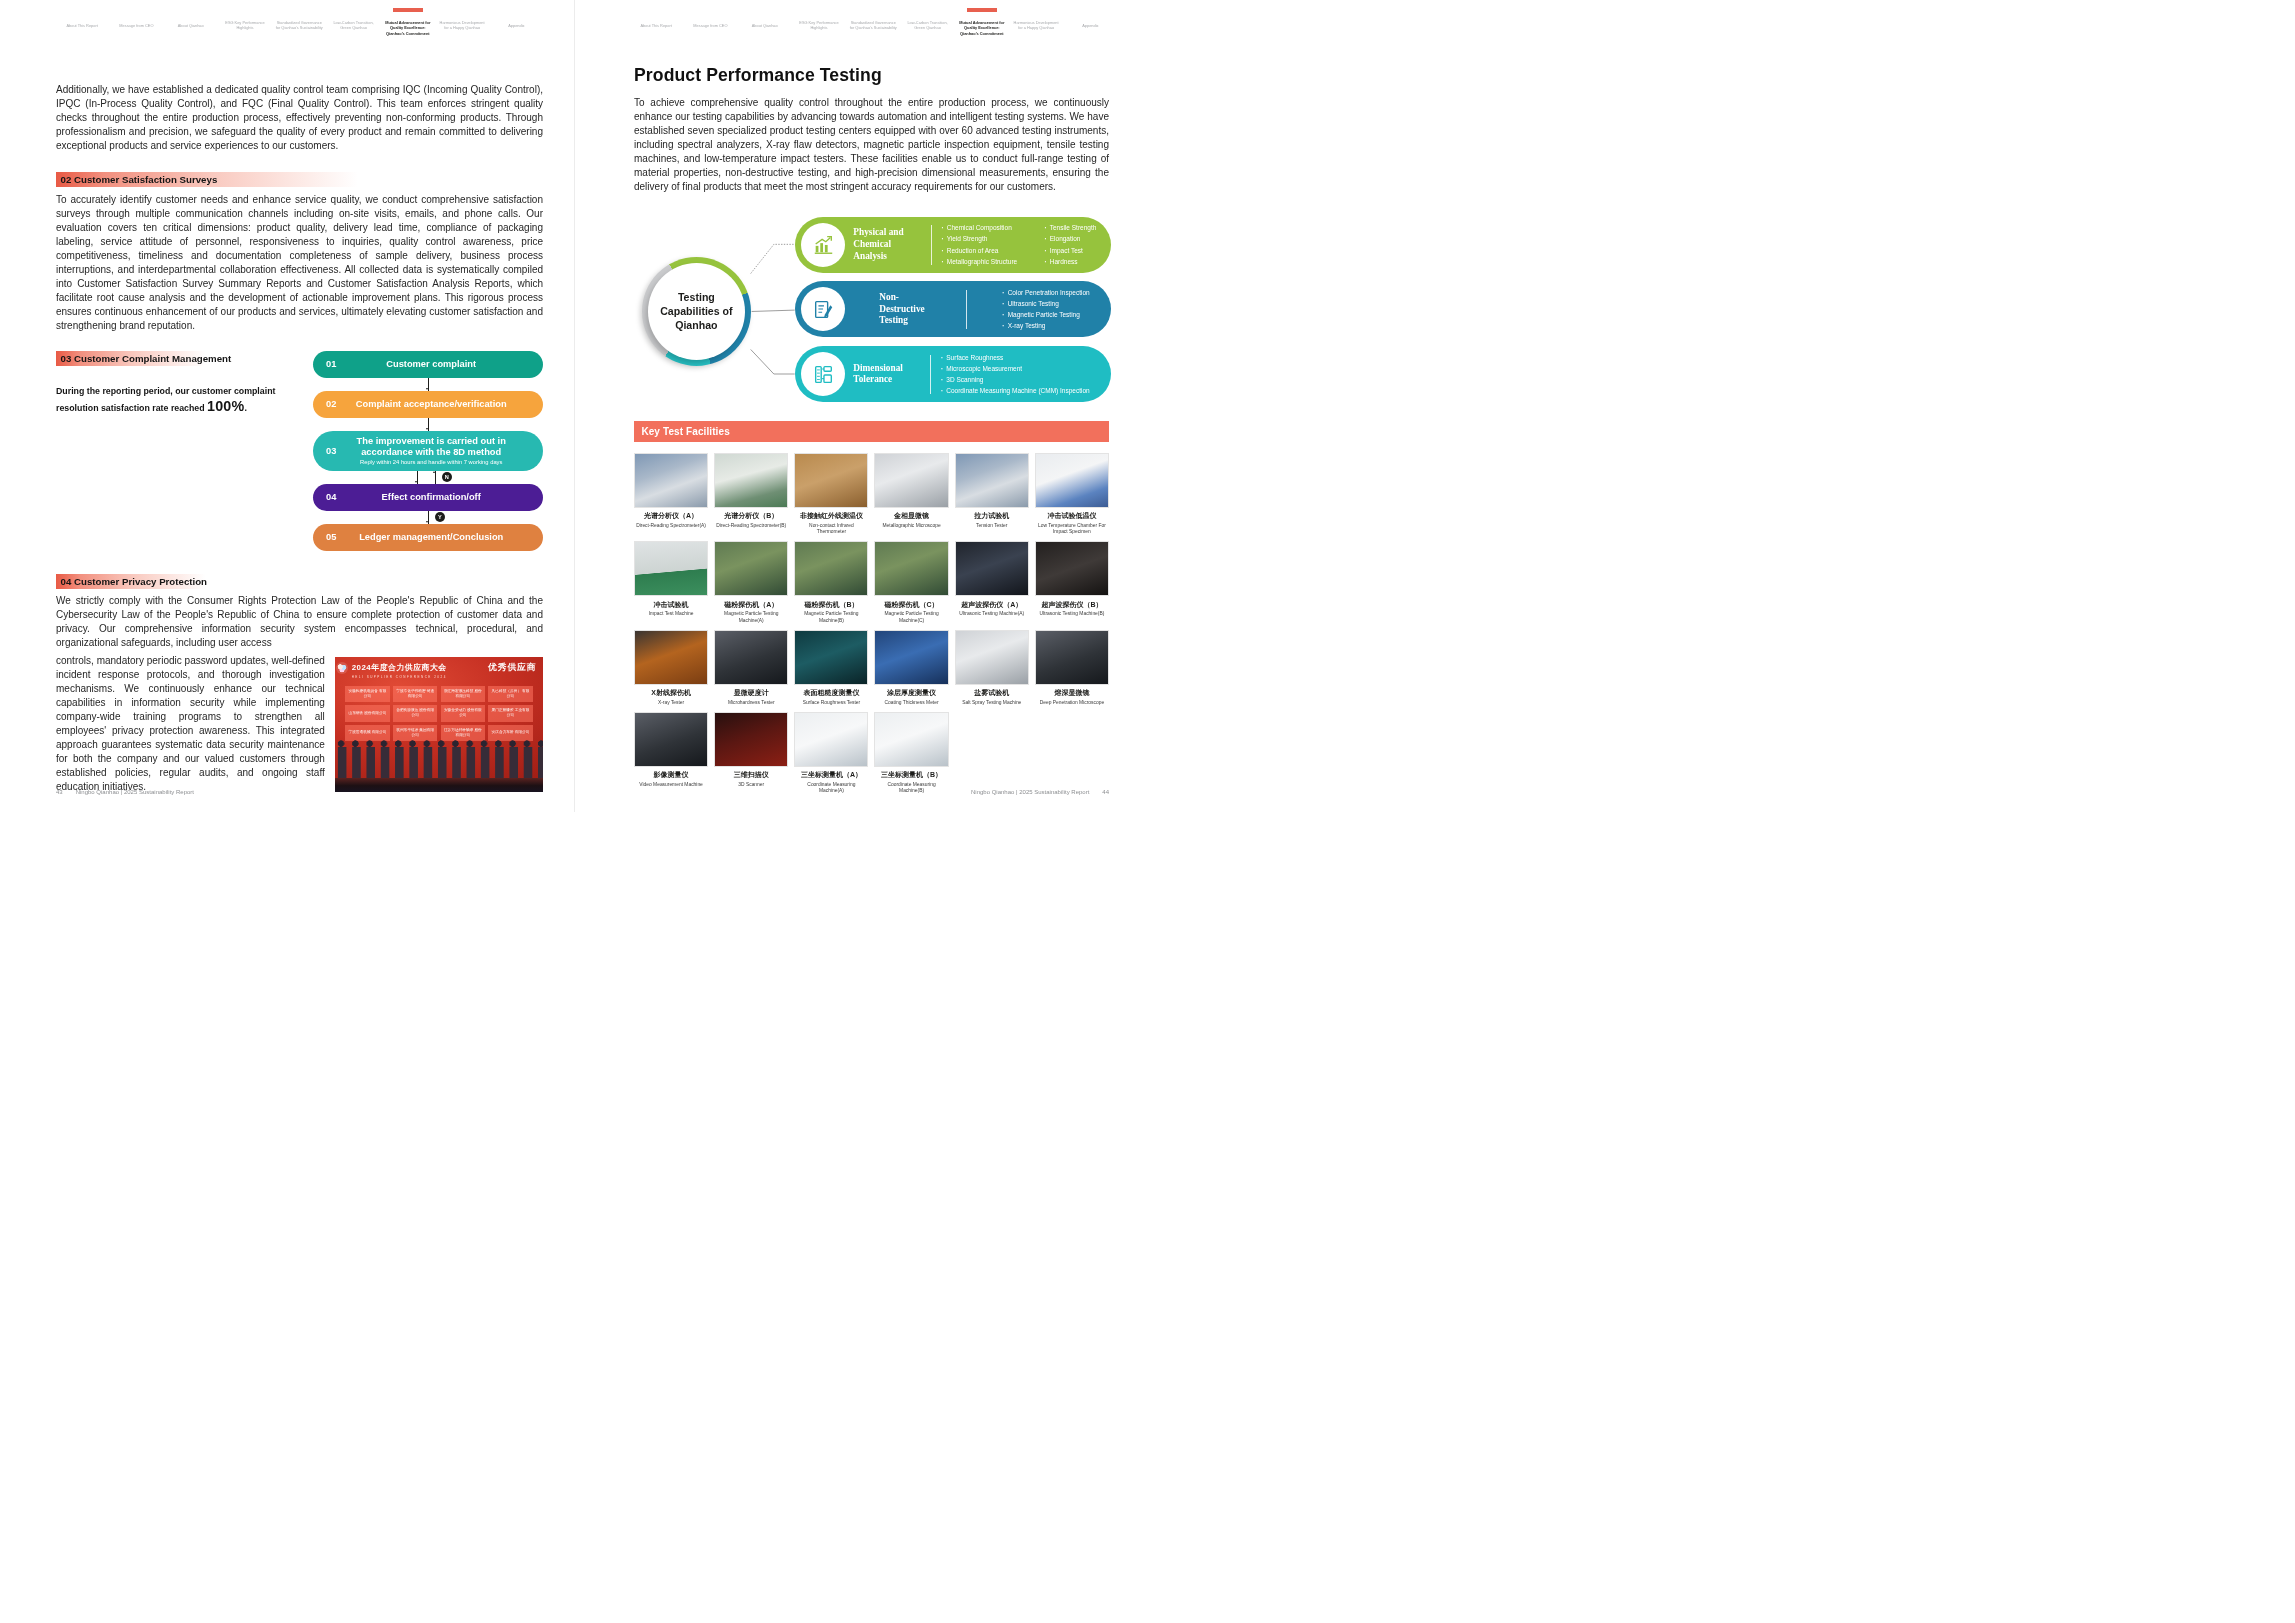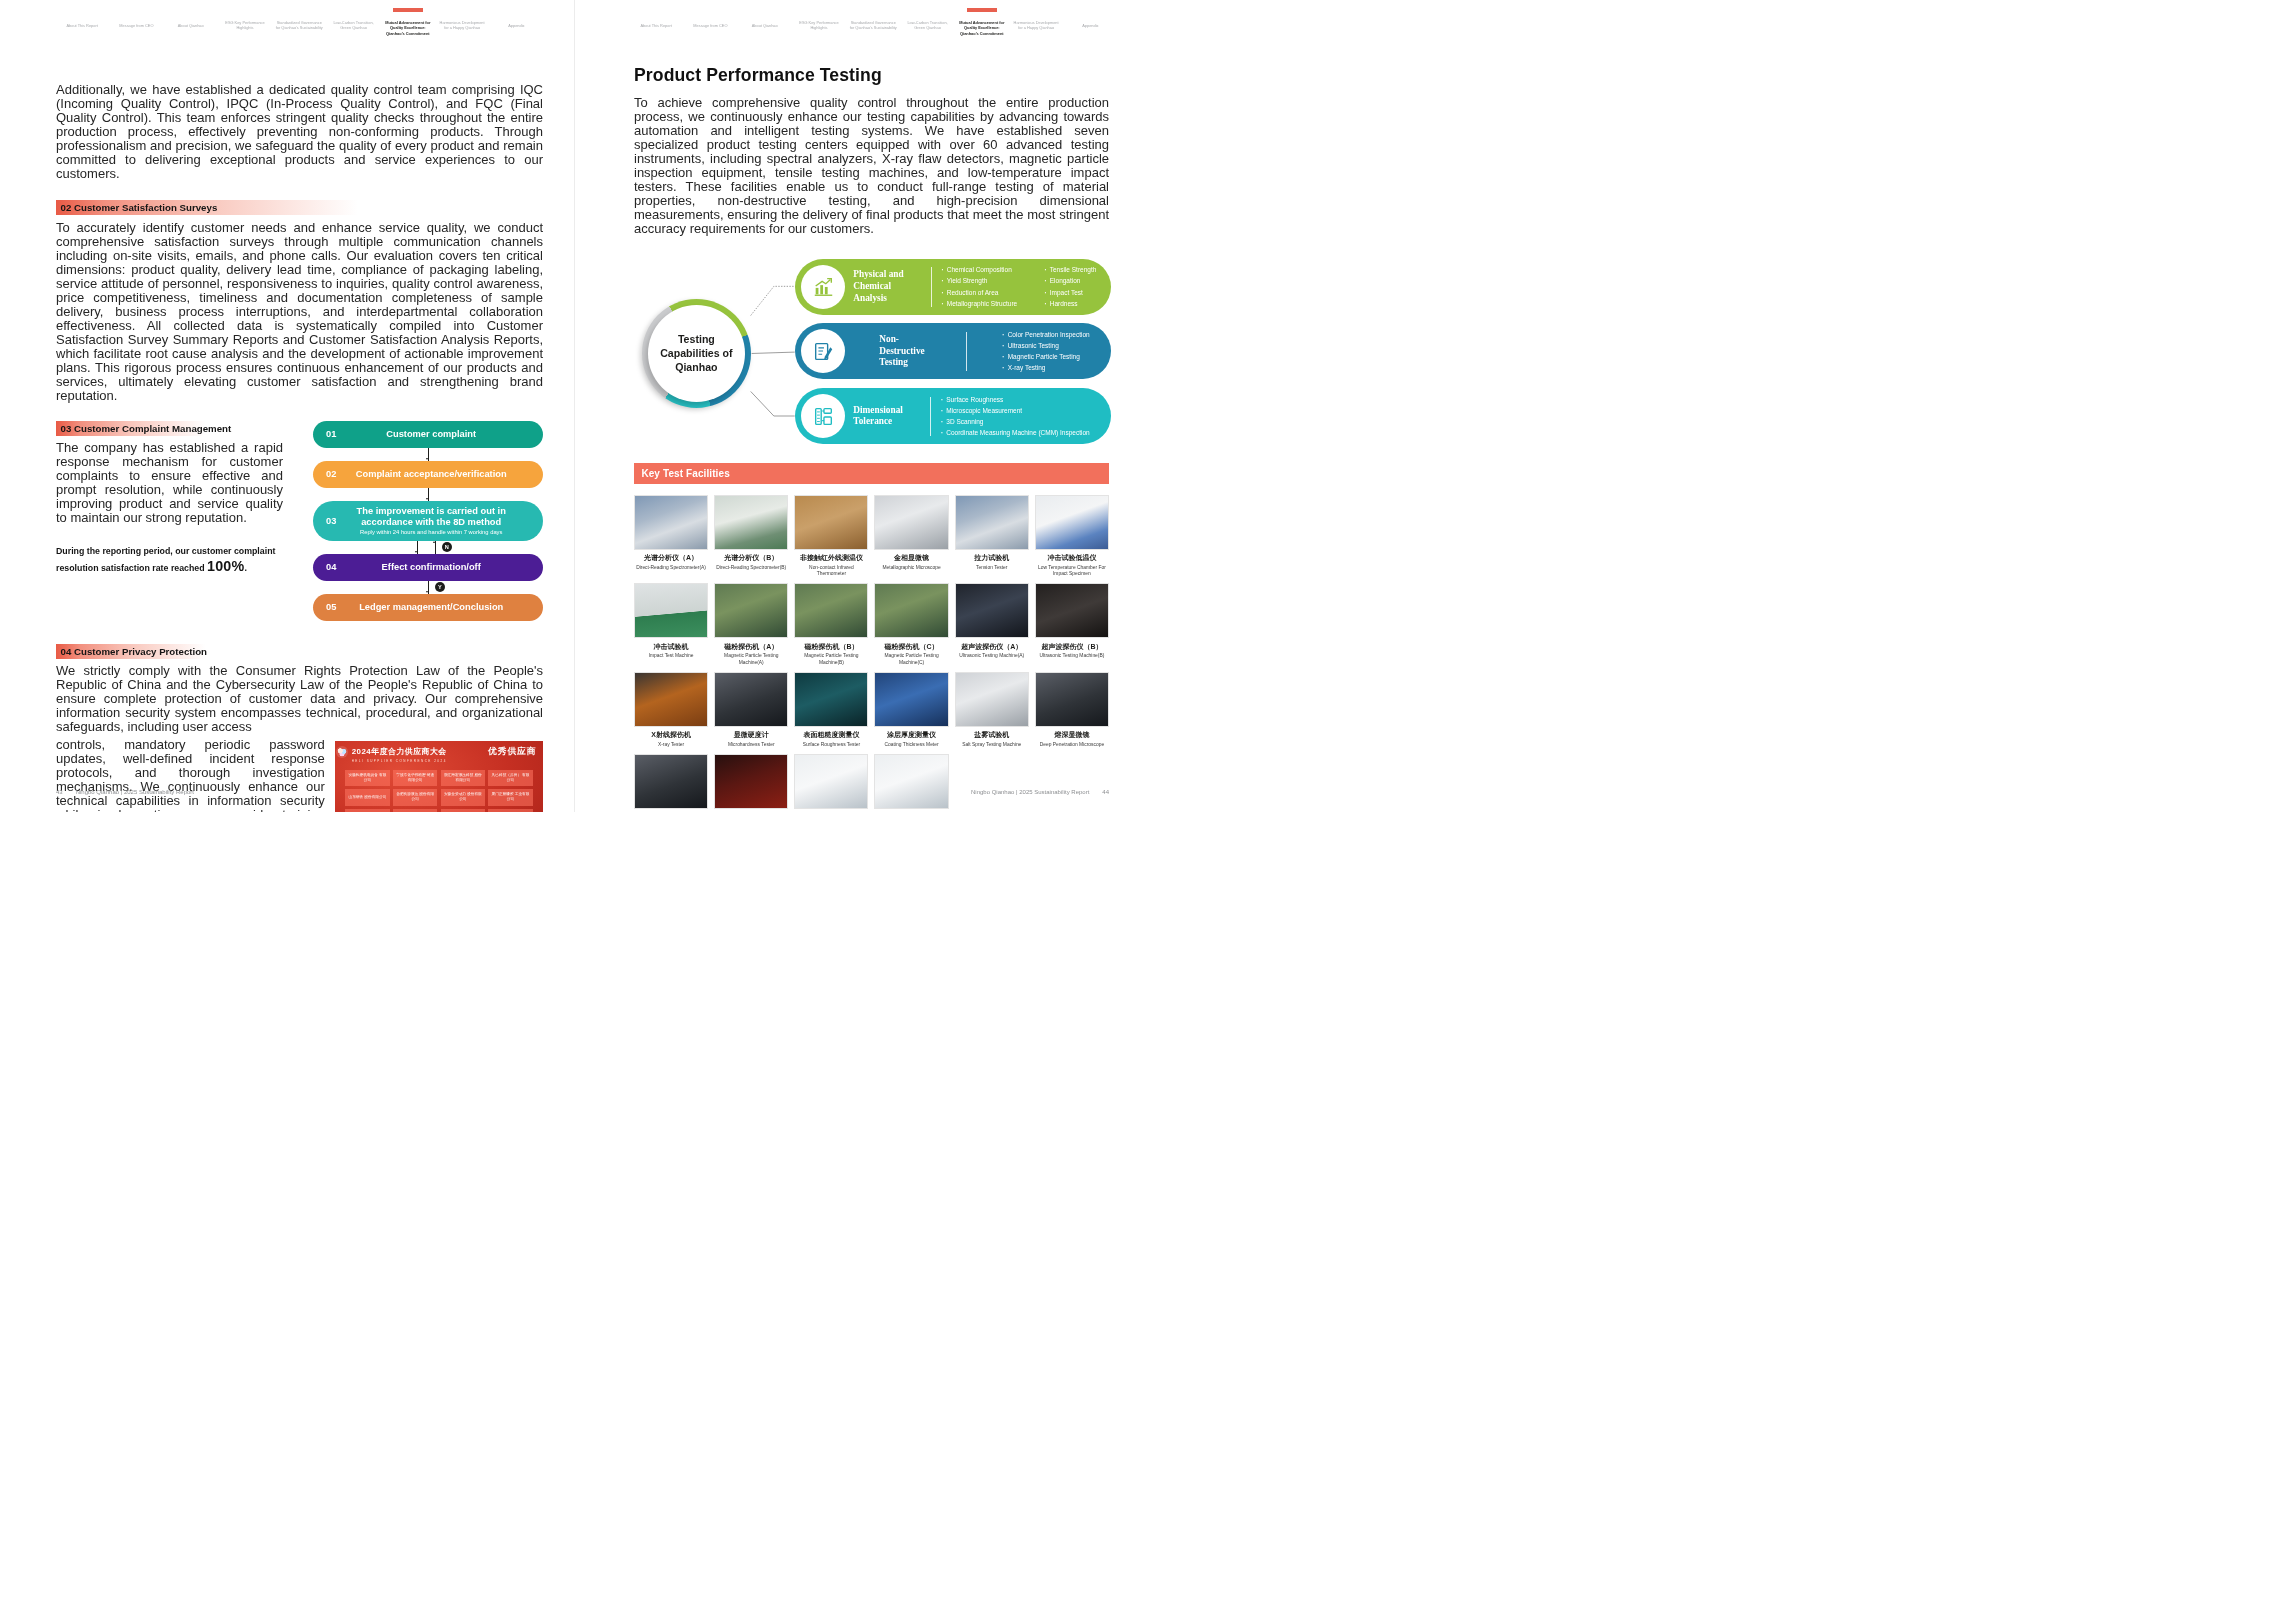--- a/index.html
+++ b/index.html
@@ -13,21 +13,21 @@
 
   
   .nav { position:absolute; top:20.4px; left:55px; right:30.5px; display:flex; align-items:flex-start; }
   .nav-item { flex:1 1 0; position:relative; text-align:center; padding:0 2.3px; cursor:default; }
   .nav-label { font-size:3.9px; line-height:1.3; color:#a8aaad; display:inline-block; }
   .nav-item.active .nav-label { color:#1d1d1b; font-weight:bold; }
   .nav-item.active::before { content:""; position:absolute; top:-12px; left:50%; transform:translateX(-50%);
       width:30px; height:3.7px; background:#e8604f; }
 
   
-  .para { font-size:13px; line-height:14px; text-align:justify; color:#262626; }
+  .para { font-size:10px; line-height:14px; text-align:justify; color:#262626; }
   .sec-head { margin-top:19.4px; height:15px; line-height:15px; padding-left:4.6px;
       font-size:9.7px; font-weight:bold; color:#151515;
       background:linear-gradient(90deg,#e85a45 0%,#f2907f 10%,#f9c9bf 32%,#ffffff 62%); }
   .sec-head.narrow { width:241px; }
   .footer { position:absolute; bottom:16.7px; font-size:6px; color:#8d8f92; }
   .footer-left { left:56px; }
   .footer-right { right:39px; }
   .footer .pg { margin:0 6.5px; }
 
   
@@ -179,21 +179,20 @@
       </div>
 
     <p class="para">Additionally, we have established a dedicated quality control team comprising IQC (Incoming Quality Control), IPQC (In-Process Quality Control), and FQC (Final Quality Control). This team enforces stringent quality checks throughout the entire production process, effectively preventing non-conforming products. Through professionalism and precision, we safeguard the quality of every product and remain committed to delivering exceptional products and service experiences to our customers.</p>
 
     <div class="sec-head">02 Customer Satisfaction Surveys</div>
     <p class="para" style="margin-top:5.6px;">To accurately identify customer needs and enhance service quality, we conduct comprehensive satisfaction surveys through multiple communication channels including on-site visits, emails, and phone calls. Our evaluation covers ten critical dimensions: product quality, delivery lead time, compliance of packaging labeling, service attitude of personnel, responsiveness to inquiries, quality control awareness, price competitiveness, timeliness and documentation completeness of sample delivery, business process interruptions, and interdepartmental collaboration effectiveness. All collected data is systematically compiled into Customer Satisfaction Survey Summary Reports and Customer Satisfaction Analysis Reports, which facilitate root cause analysis and the development of actionable improvement plans. This rigorous process ensures continuous enhancement of our products and services, ultimately elevating customer satisfaction and strengthening brand reputation.</p>
 
     <div class="row3">
       <div class="col3">
         <div class="sec-head narrow" style="margin-top:0;">03 Customer Complaint Management</div>
-        <p class="para">The company has established a rapid response mechanism for customer complaints to ensure effective and prompt resolution, while continuously improving product and service quality to maintain our strong reputation.</p>
         <p class="stat">
           <span>During the reporting period, our customer complaint resolution satisfaction rate reached </span><span class="big">100%</span><span>.</span>
         </p>
       </div>
 
       <div class="flow">
         <div class="step" style="background: rgb(15, 161, 137);">
           <span class="num">01</span>
           <span class="lbl">Customer complaint</span>
         </div>

